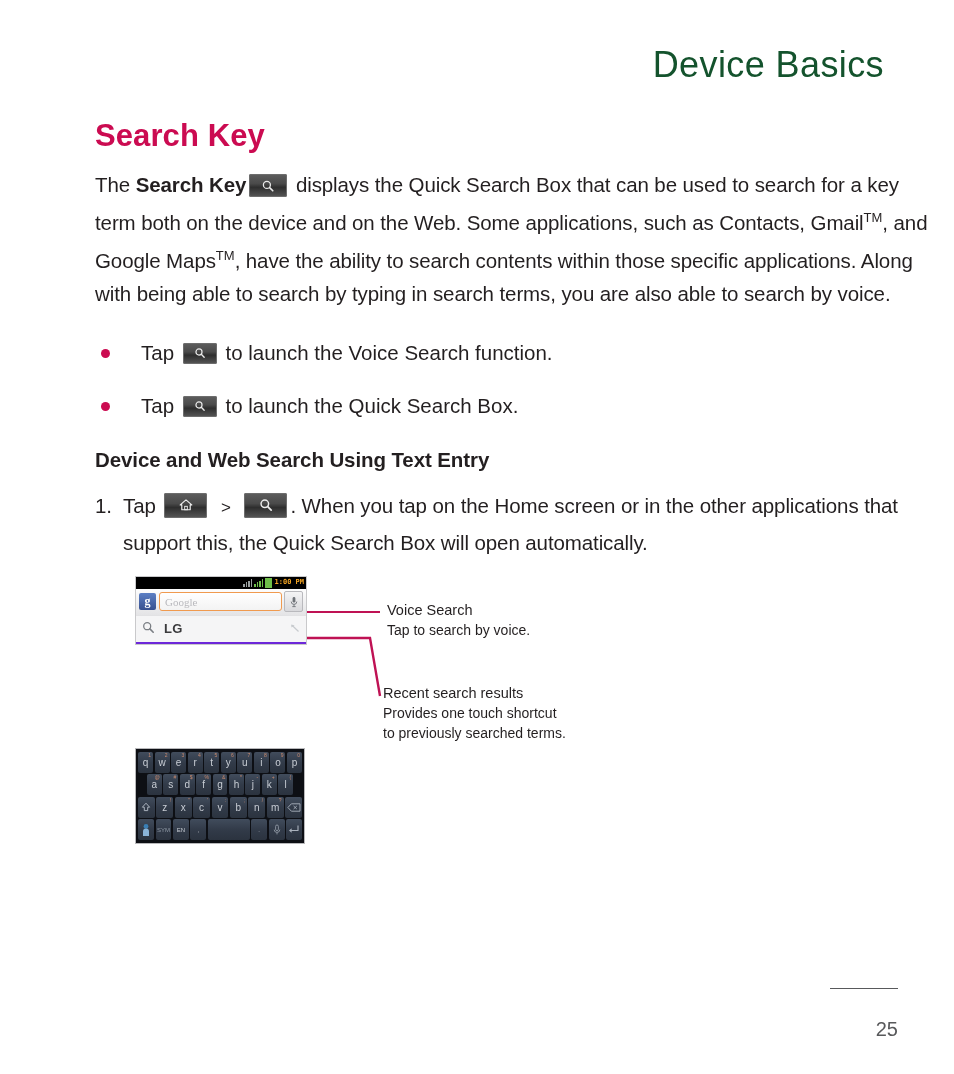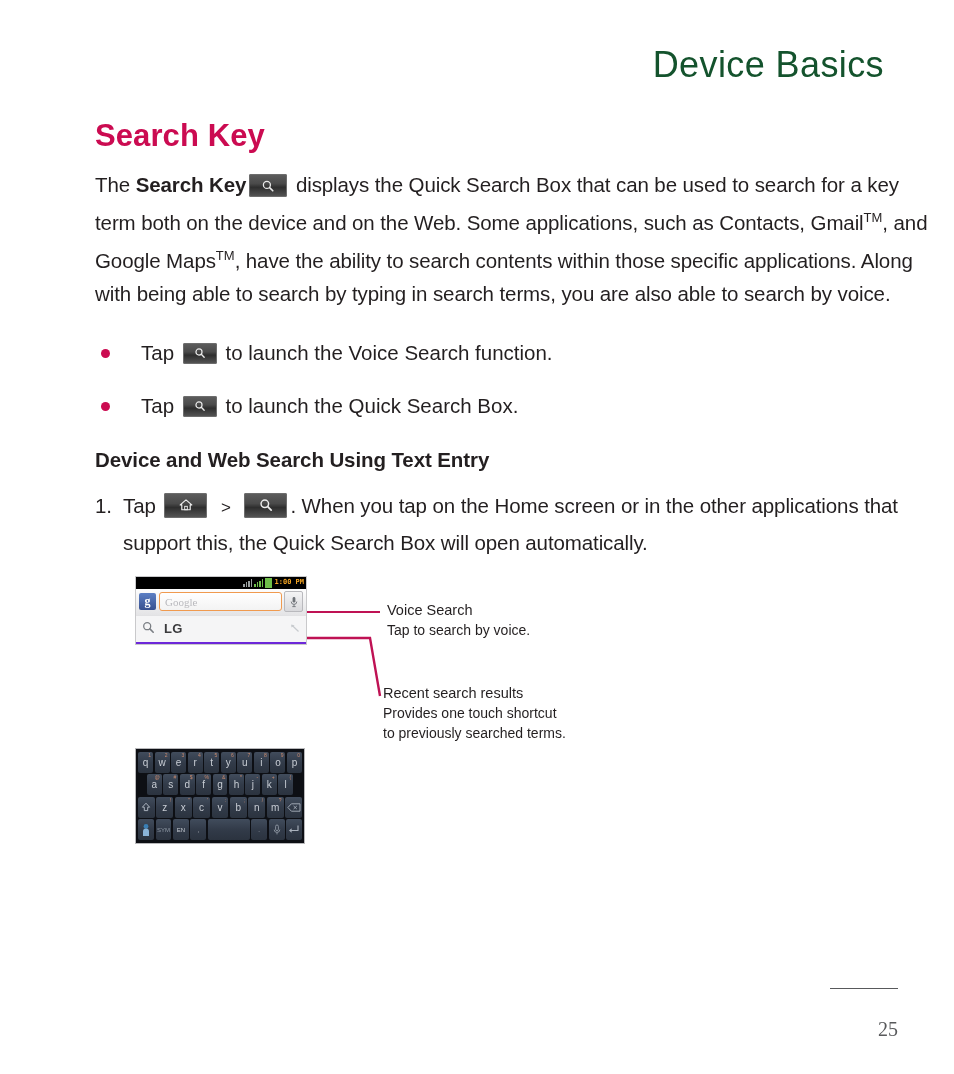--- a/index.html
+++ b/index.html
@@ -286,21 +286,20 @@
     width: 68px;
     height: 1.5px;
     background: #58595b;
   }
   .page-number {
     position: absolute;
     right: 56px;
     bottom: 33px;
     font-size: 20px;
     color: #58595b;
-    font-family: Liberation Serif, serif;
   }
 </style>
 </head>
 <body>
 
 <div class="running-head">Device Basics</div>
 
 <div class="content">
 
   <h1 class="section-title">Search Key</h1>

